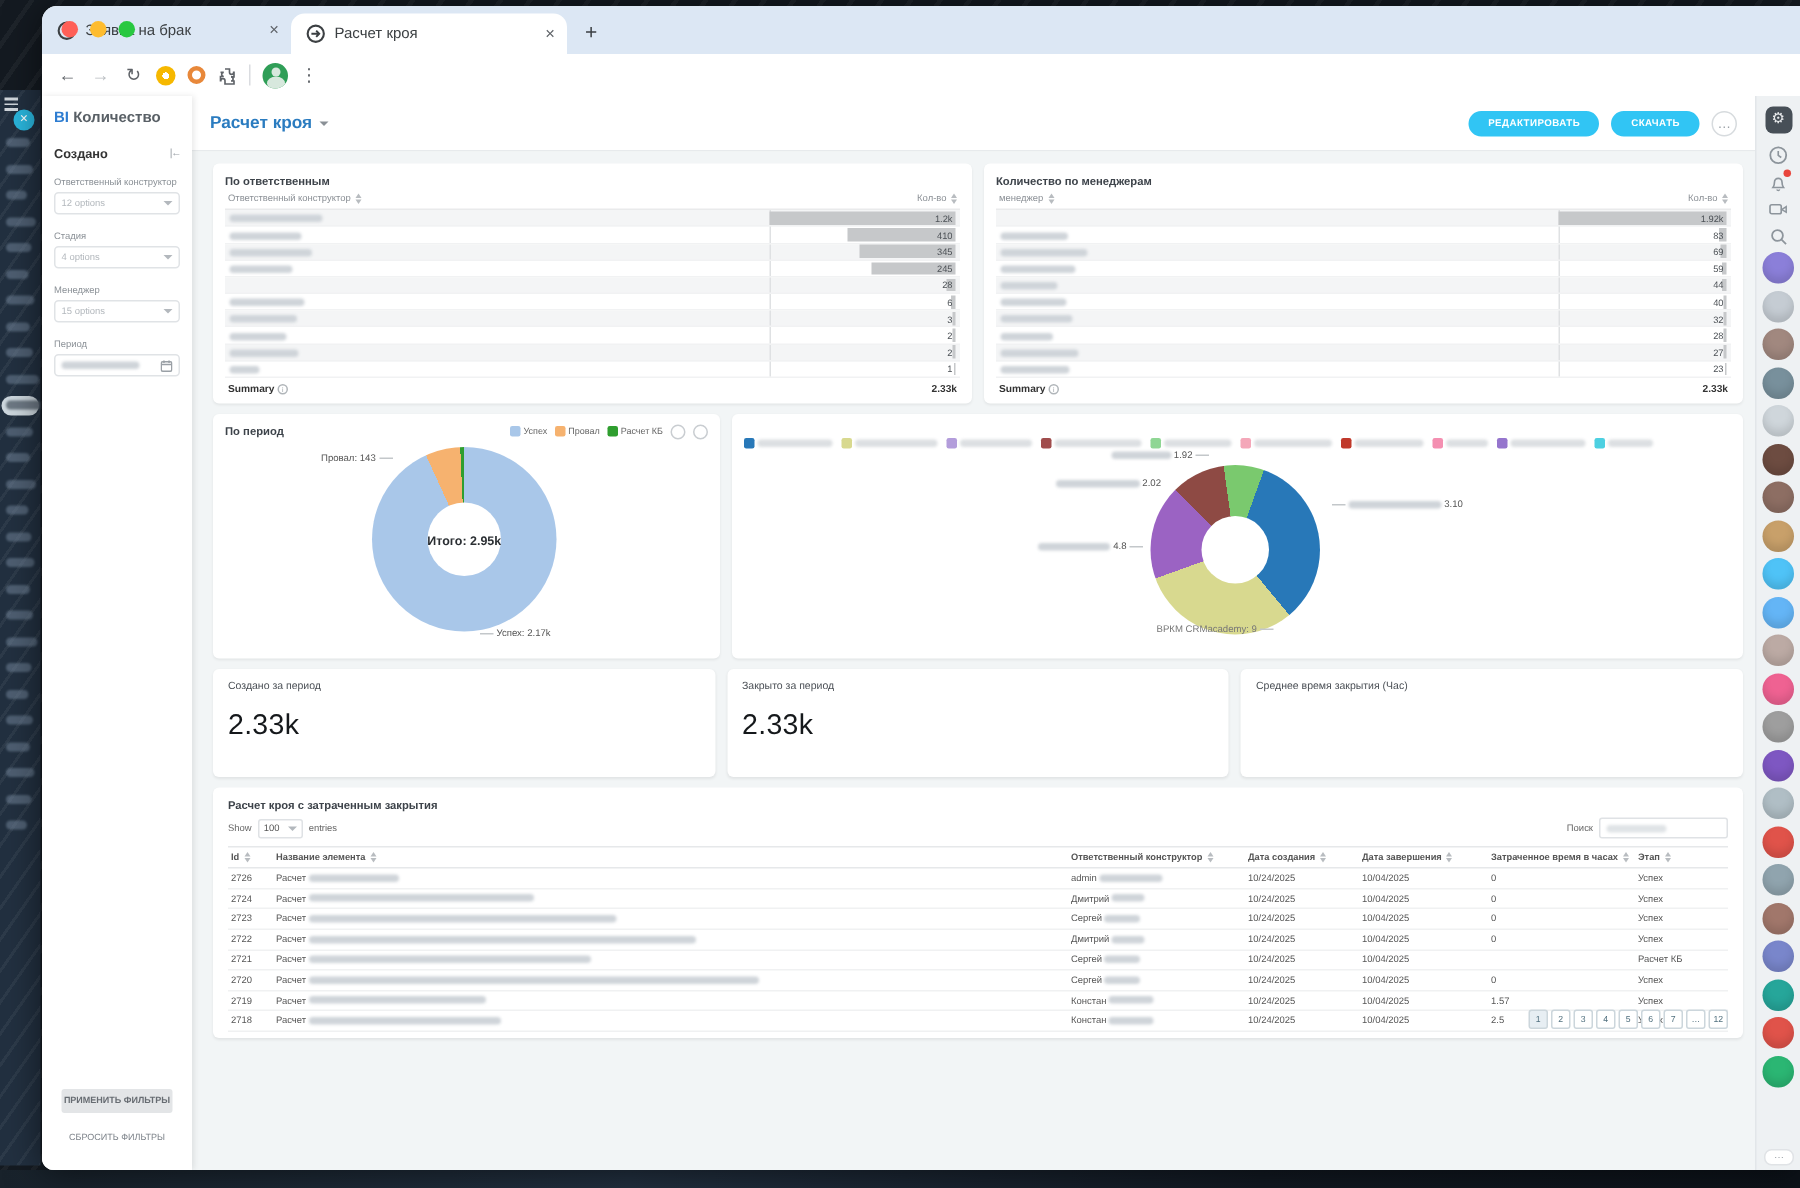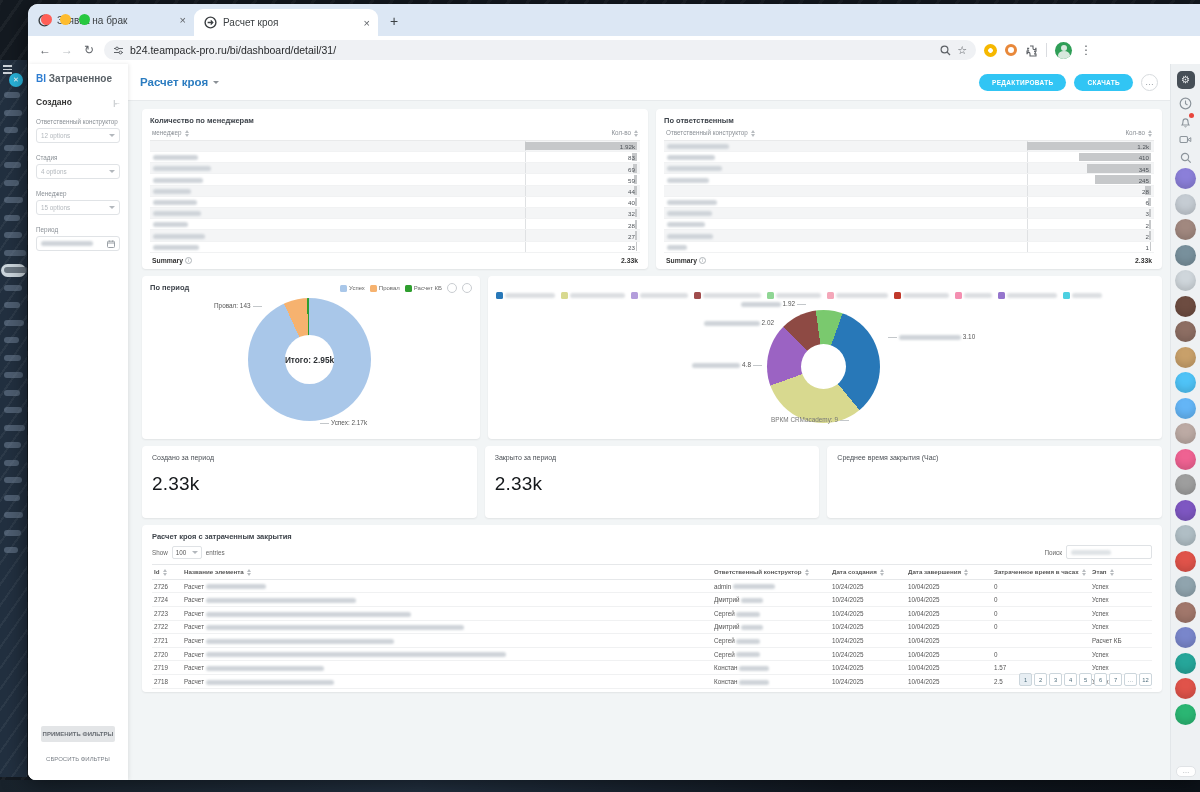--- a/index.html
+++ b/index.html
@@ -210,48 +210,34 @@
       <span class="tab-title">Расчет кроя</span>
       <span class="tab-x">×</span>
     </div>
     <span class="newtab">+</span>
   </div>
 
   <div class="toolbar">
     <span class="nav-ic">←</span>
     <span class="nav-ic dim">→</span>
     <span class="nav-ic">↻</span>
-    <div class="urlbar">
-      <svg width="11" height="11" viewBox="0 0 11 11">
-          <path d="M1 3.5h9M1 7.5h9" stroke="#5f6368" stroke-width="1.2"></path>
-          <circle cx="4" cy="3.5" r="1.4" fill="#eff1f4" stroke="#5f6368"></circle>
-          <circle cx="7.5" cy="7.5" r="1.4" fill="#eff1f4" stroke="#5f6368"></circle>
-        </svg>
-      <span class="url-text">b24.teampack-pro.ru/bi/dashboard/detail/31/</span>
-      <span class="sp"></span>
-      <svg width="11" height="11" viewBox="0 0 11 11">
-          <circle cx="4.5" cy="4.5" r="3.4" fill="none" stroke="#5f6368" stroke-width="1.2"></circle>
-          <path d="M7 7l3 3" stroke="#5f6368" stroke-width="1.2"></path>
-        </svg>
-      <span class="tb-star">☆</span>
-    </div>
     <span class="ext-donut"></span>
     <span class="ext-ring"></span>
     <svg width="13" height="13" viewBox="0 0 13 13">
         <path d="M5 2h3v2.2a1.4 1.4 0 1 0 2.8 0H11v3h-2a1.4 1.4 0 1 1 0 2.8h2V12H5V9.8a1.4 1.4 0 1 0-2.8 0H2V7h2.2a1.4 1.4 0 1 1 0-2.8H2" fill="none" stroke="#5f6368" stroke-width="1.1"></path>
       </svg>
     <span class="tb-sep"></span>
     <span class="tb-avatar"></span>
     <span class="kebab">⋮</span>
   </div>
 
   <div class="app">
 
     <div class="filter-panel">
-      <div class="brand"><b>BI</b><span> Затраченное</span></div>
+      <div class="brand"><b>BI</b><span> Количество</span></div>
       <div class="filters-row">
         <span class="filters-title">Создано</span>
         <span class="collapse-ic">|←</span>
       </div>
       <div class="f-label">Ответственный конструктор</div>
       <div class="f-box">
           <span>12 options</span>
           <span class="chev"></span>
         </div>
       <div class="f-label">Стадия</div>
@@ -283,20 +269,108 @@
         <div class="hdr-actions">
           <span class="pill">РЕДАКТИРОВАТЬ</span>
           <span class="pill">СКАЧАТЬ</span>
           <span class="more-btn">…</span>
         </div>
       </div>
 
       <div class="content">
 
         <div class="row">
+          <div class="card bar-card" id="barCard0">
+            <div class="card-title">По ответственным</div>
+          <div class="mt-head">
+                <span>Ответственный конструктор<span class="sort">
+                    <i></i>
+                    <i></i>
+                  </span></span>
+                <span>Кол-во<span class="sort">
+                    <i></i>
+                    <i></i>
+                  </span></span>
+              </div>
+              <div>
+                <div class="mt-row odd">
+                  <span class="blur mt-name" style="width: 62px;"></span>
+                  <span class="bar-zone" style="width: 124px;">
+                    <span class="bar" style="width: 124px; background: rgb(198, 200, 202);"></span>
+                    <span class="mt-val">1.2k</span>
+                  </span>
+                </div>
+                <div class="mt-row">
+                  <span class="blur mt-name" style="width: 48px;"></span>
+                  <span class="bar-zone" style="width: 124px;">
+                    <span class="bar" style="width: 71.92px; background: rgb(198, 200, 202);"></span>
+                    <span class="mt-val">410</span>
+                  </span>
+                </div>
+                <div class="mt-row odd">
+                  <span class="blur mt-name" style="width: 55px;"></span>
+                  <span class="bar-zone" style="width: 124px;">
+                    <span class="bar" style="width: 64.48px; background: rgb(198, 200, 202);"></span>
+                    <span class="mt-val">345</span>
+                  </span>
+                </div>
+                <div class="mt-row">
+                  <span class="blur mt-name" style="width: 42px;"></span>
+                  <span class="bar-zone" style="width: 124px;">
+                    <span class="bar" style="width: 55.8px; background: rgb(198, 200, 202);"></span>
+                    <span class="mt-val">245</span>
+                  </span>
+                </div>
+                <div class="mt-row odd">
+                  <span class="bar-zone" style="width: 124px;">
+                    <span class="bar" style="width: 6.2px; background: rgb(198, 200, 202);"></span>
+                    <span class="mt-val">28</span>
+                  </span>
+                </div>
+                <div class="mt-row">
+                  <span class="blur mt-name" style="width: 50px;"></span>
+                  <span class="bar-zone" style="width: 124px;">
+                    <span class="bar" style="width: 3.1px; background: rgb(198, 200, 202);"></span>
+                    <span class="mt-val">6</span>
+                  </span>
+                </div>
+                <div class="mt-row odd">
+                  <span class="blur mt-name" style="width: 45px;"></span>
+                  <span class="bar-zone" style="width: 124px;">
+                    <span class="bar" style="width: 2.48px; background: rgb(198, 200, 202);"></span>
+                    <span class="mt-val">3</span>
+                  </span>
+                </div>
+                <div class="mt-row">
+                  <span class="blur mt-name" style="width: 38px;"></span>
+                  <span class="bar-zone" style="width: 124px;">
+                    <span class="bar" style="width: 1.86px; background: rgb(198, 200, 202);"></span>
+                    <span class="mt-val">2</span>
+                  </span>
+                </div>
+                <div class="mt-row odd">
+                  <span class="blur mt-name" style="width: 46px;"></span>
+                  <span class="bar-zone" style="width: 124px;">
+                    <span class="bar" style="width: 1.86px; background: rgb(198, 200, 202);"></span>
+                    <span class="mt-val">2</span>
+                  </span>
+                </div>
+                <div class="mt-row">
+                  <span class="blur mt-name" style="width: 20px;"></span>
+                  <span class="bar-zone" style="width: 124px;">
+                    <span class="bar" style="width: 1.24px; background: rgb(198, 200, 202);"></span>
+                    <span class="mt-val">1</span>
+                  </span>
+                </div>
+              </div>
+              <div class="mt-foot">
+                <span>Summary<span class="info-ic">i</span></span>
+                <span>2.33k</span>
+              </div>
+            </div>
           <div class="card bar-card" id="barCard1">
             <div class="card-title">Количество по менеджерам</div>
           <div class="mt-head">
                 <span>менеджер<span class="sort">
                     <i></i>
                     <i></i>
                   </span></span>
                 <span>Кол-во<span class="sort">
                     <i></i>
                     <i></i>
@@ -363,108 +437,20 @@
                   <span class="bar-zone" style="width: 112px;">
                     <span class="bar" style="width: 1.568px; background: rgb(198, 200, 202);"></span>
                     <span class="mt-val">27</span>
                   </span>
                 </div>
                 <div class="mt-row">
                   <span class="blur mt-name" style="width: 46px;"></span>
                   <span class="bar-zone" style="width: 112px;">
                     <span class="bar" style="width: 1.344px; background: rgb(198, 200, 202);"></span>
                     <span class="mt-val">23</span>
-                  </span>
-                </div>
-              </div>
-              <div class="mt-foot">
-                <span>Summary<span class="info-ic">i</span></span>
-                <span>2.33k</span>
-              </div>
-            </div>
-          <div class="card bar-card" id="barCard0">
-            <div class="card-title">По ответственным</div>
-          <div class="mt-head">
-                <span>Ответственный конструктор<span class="sort">
-                    <i></i>
-                    <i></i>
-                  </span></span>
-                <span>Кол-во<span class="sort">
-                    <i></i>
-                    <i></i>
-                  </span></span>
-              </div>
-              <div>
-                <div class="mt-row odd">
-                  <span class="blur mt-name" style="width: 62px;"></span>
-                  <span class="bar-zone" style="width: 124px;">
-                    <span class="bar" style="width: 124px; background: rgb(198, 200, 202);"></span>
-                    <span class="mt-val">1.2k</span>
-                  </span>
-                </div>
-                <div class="mt-row">
-                  <span class="blur mt-name" style="width: 48px;"></span>
-                  <span class="bar-zone" style="width: 124px;">
-                    <span class="bar" style="width: 71.92px; background: rgb(198, 200, 202);"></span>
-                    <span class="mt-val">410</span>
-                  </span>
-                </div>
-                <div class="mt-row odd">
-                  <span class="blur mt-name" style="width: 55px;"></span>
-                  <span class="bar-zone" style="width: 124px;">
-                    <span class="bar" style="width: 64.48px; background: rgb(198, 200, 202);"></span>
-                    <span class="mt-val">345</span>
-                  </span>
-                </div>
-                <div class="mt-row">
-                  <span class="blur mt-name" style="width: 42px;"></span>
-                  <span class="bar-zone" style="width: 124px;">
-                    <span class="bar" style="width: 55.8px; background: rgb(198, 200, 202);"></span>
-                    <span class="mt-val">245</span>
-                  </span>
-                </div>
-                <div class="mt-row odd">
-                  <span class="bar-zone" style="width: 124px;">
-                    <span class="bar" style="width: 6.2px; background: rgb(198, 200, 202);"></span>
-                    <span class="mt-val">28</span>
-                  </span>
-                </div>
-                <div class="mt-row">
-                  <span class="blur mt-name" style="width: 50px;"></span>
-                  <span class="bar-zone" style="width: 124px;">
-                    <span class="bar" style="width: 3.1px; background: rgb(198, 200, 202);"></span>
-                    <span class="mt-val">6</span>
-                  </span>
-                </div>
-                <div class="mt-row odd">
-                  <span class="blur mt-name" style="width: 45px;"></span>
-                  <span class="bar-zone" style="width: 124px;">
-                    <span class="bar" style="width: 2.48px; background: rgb(198, 200, 202);"></span>
-                    <span class="mt-val">3</span>
-                  </span>
-                </div>
-                <div class="mt-row">
-                  <span class="blur mt-name" style="width: 38px;"></span>
-                  <span class="bar-zone" style="width: 124px;">
-                    <span class="bar" style="width: 1.86px; background: rgb(198, 200, 202);"></span>
-                    <span class="mt-val">2</span>
-                  </span>
-                </div>
-                <div class="mt-row odd">
-                  <span class="blur mt-name" style="width: 46px;"></span>
-                  <span class="bar-zone" style="width: 124px;">
-                    <span class="bar" style="width: 1.86px; background: rgb(198, 200, 202);"></span>
-                    <span class="mt-val">2</span>
-                  </span>
-                </div>
-                <div class="mt-row">
-                  <span class="blur mt-name" style="width: 20px;"></span>
-                  <span class="bar-zone" style="width: 124px;">
-                    <span class="bar" style="width: 1.24px; background: rgb(198, 200, 202);"></span>
-                    <span class="mt-val">1</span>
                   </span>
                 </div>
               </div>
               <div class="mt-foot">
                 <span>Summary<span class="info-ic">i</span></span>
                 <span>2.33k</span>
               </div>
             </div>
         </div>
 

